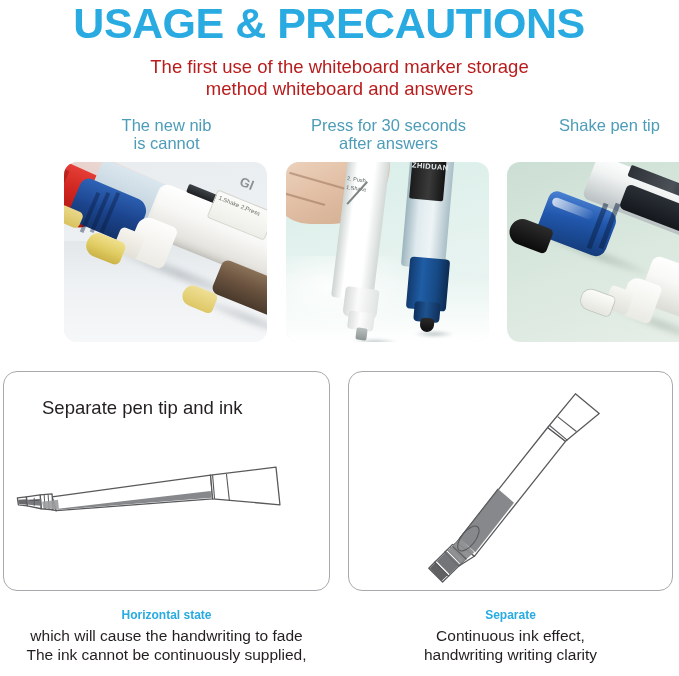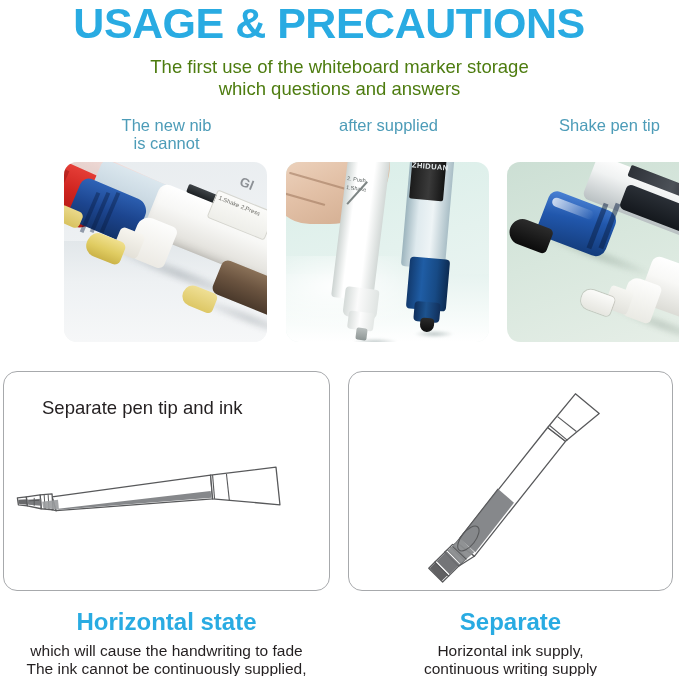--- a/index.html
+++ b/index.html
@@ -33,21 +33,21 @@
     line-height: 1.02;
     white-space: nowrap;
   }
 
   .subtitle {
     position: absolute;
     left: 0; top: 56px;
     width: 679px;
     text-align: center;
     font-size: 18.5px;
-    color: #4d7c0f;
+    color: #b91c1c;
     line-height: 1.18;
   }
 
   
   .photo-row {
     position: absolute;
     left: 0; top: 116px;
     width: 679px;
     height: 230px;
     margin-left: 48px;
@@ -366,21 +366,21 @@
 
   .diagram { position:absolute; left:0; top:0; width:100%; height:100%; }
 
   
   .state-block { position: absolute; top: 608px; }
   .state-block.l { left: 3px;   width: 327px; }
   .state-block.r { left: 348px; width: 325px; }
 
   .state-title {
     text-align: center;
-    font-size: 24px;
+    font-size: 12px;
     font-weight: bold;
     color: #29abe2;
     line-height: 1.2;
   }
   .state-desc {
     margin-top: 5px;
     text-align: center;
     font-size: 15.5px;
     color: #231f20;
     line-height: 1.2;
@@ -388,21 +388,21 @@
 </style>
 </head>
 <body>
 
 <div id="page">
 
   <div class="title">USAGE &amp; PRECAUTIONS</div>
 
   <div class="subtitle">
     <div>The first use of the whiteboard marker storage</div>
-    <div>which questions and answers</div>
+    <div>method whiteboard and answers</div>
   </div>
 
   <div class="photo-row">
 
     <div class="photo-cell c1">
       <div class="photo-caption">
         <div>The new nib</div>
         <div>is cannot</div>
       </div>
       <div class="photo p1">
@@ -427,21 +427,22 @@
         <div class="m-wht-nib"></div>
         <div class="shadow-b"></div>
 
         <div class="m-brn-body"></div>
         <div class="m-brn-nib"></div>
       </div>
     </div>
 
     <div class="photo-cell c2">
       <div class="photo-caption">
-        <div>after supplied</div>
+        <div>Press for 30 seconds</div>
+        <div>after answers</div>
       </div>
       <div class="photo p2">
         <div class="desk"></div>
         <div class="glow"></div>
         <div class="hand">
           <div class="finger-line"></div>
           <div class="finger-line finger-line2"></div>
         </div>
         <div class="pen-w"></div>
         <div class="pen-w-txt">2. Push 1.Shake</div>
@@ -562,18 +563,18 @@
     <div class="state-title">Horizontal state</div>
     <div class="state-desc">
       <div>which will cause the handwriting to fade</div>
       <div>The ink cannot be continuously supplied,</div>
     </div>
   </div>
 
   <div class="state-block r">
     <div class="state-title">Separate</div>
     <div class="state-desc">
-      <div>Horizontal ink supply,</div>
-      <div>continuous writing supply</div>
+      <div>Continuous ink effect,</div>
+      <div>handwriting writing clarity</div>
     </div>
   </div>
 
 </div>
 
 </body></html>

